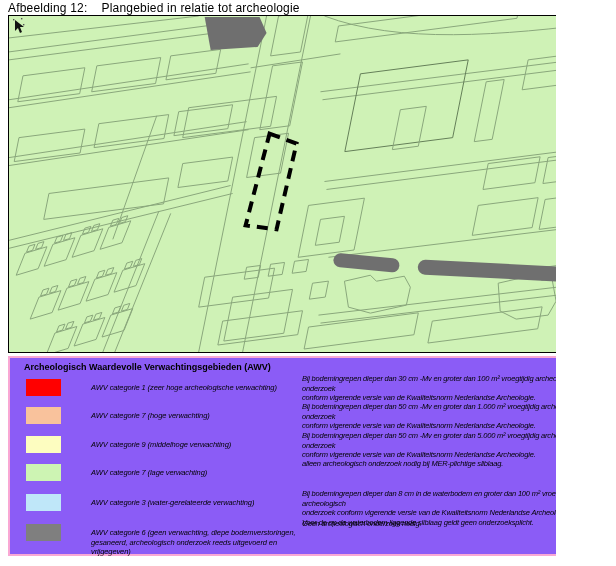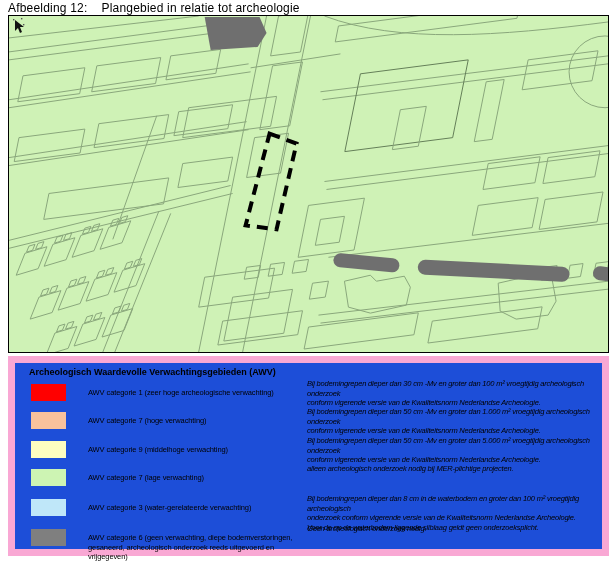--- a/index.html
+++ b/index.html
@@ -1,34 +1,34 @@
 <!DOCTYPE html>
 <html><head>
 <meta charset="utf-8">
 <style>
   * { box-sizing: border-box; margin: 0; padding: 0; }
   html,body { width:616px; height:566px; background:#ffffff;
               font-family:"Liberation Sans", sans-serif; color:#000; }
-  .fig { position:relative; width:616px; height:566px; overflow:hidden; }
+  .fig { position:relative; width:556px; height:566px; overflow:hidden; }
 
   .title { position:absolute; left:8px; top:1px; font-size:12px; letter-spacing:.2px; }
   .title .t2 { margin-left:14px; }
 
   .map-panel { position:absolute; left:8px; top:15px; width:601px; height:338px;
                border:1px solid #000; background:#cff2b6; }
   .map-panel svg { display:block; width:100%; height:100%; }
 
   .legend-panel { position:absolute; left:8px; top:356px; width:601px; height:200px;
-                  border:7px solid #f9a8d4; background:#1d4ed8; }
+                  border:2px solid #f9a8d4; background:#8b5cf6; }
   .legend-header { position:absolute; left:14px; top:4px; font-size:9px; font-weight:bold; }
 
   .lrow   { position:absolute; left:0; width:100%; }
   .swatch { position:absolute; left:16px; top:0; width:35px; height:17px; }
-  .llabel { position:absolute; left:73px; top:4px; width:218px; font-size:7.5px;
-            line-height:9.5px; letter-spacing:-.1px; white-space:pre-line; }
+  .llabel { position:absolute; left:81px; top:4px; width:218px; font-size:7.5px;
+            line-height:9.5px; letter-spacing:-.1px; white-space:pre-line;font-style:italic; }
   .ldesc  { position:absolute; left:292px; top:-5px; width:302px; font-size:7.5px;
             line-height:9.5px; letter-spacing:-.2px; white-space:pre-line;font-style:italic; }
 </style>
 </head>
 <body>
 
 <div class="fig">
 
   <div class="title">
     <span>Afbeelding 12:</span><span class="t2">Plangebied in relatie tot archeologie</span>
@@ -165,21 +165,21 @@
     <div class="lrow" style="top:78px">
       <div class="swatch" style="background: rgb(253, 253, 192);"></div>
       <div class="llabel">AWV categorie 9 (middelhoge verwachting)</div>
       <div class="ldesc">Bij bodemingrepen dieper dan 50 cm -Mv en groter dan 5.000 m² vroegtijdig archeologisch onderzoek
 conform vigerende versie van de Kwaliteitsnorm Nederlandse Archeologie.</div>
     </div>
 
     <div class="lrow" style="top:106px">
       <div class="swatch" style="background: rgb(205, 244, 179);"></div>
       <div class="llabel">AWV categorie 7 (lage verwachting)</div>
-      <div class="ldesc">alleen archeologisch onderzoek nodig bij MER-plichtige projecten.</div>
+      <div class="ldesc">alleen archeologisch onderzoek nodig bij MER-plichtige sliblaag.</div>
     </div>
 
     <div class="lrow" style="top:136px">
       <div class="swatch" style="background: rgb(191, 231, 249);"></div>
       <div class="llabel">AWV categorie 3 (water-gerelateerde verwachting)</div>
       <div class="ldesc">Bij bodemingrepen dieper dan 8 cm in de waterbodem en groter dan 100 m² vroegtijdig archeologisch
 onderzoek conform vigerende versie van de Kwaliteitsnorm Nederlandse Archeologie.
 Voor de op de waterbodem liggende sliblaag geldt geen onderzoeksplicht.</div>
     </div>
 

